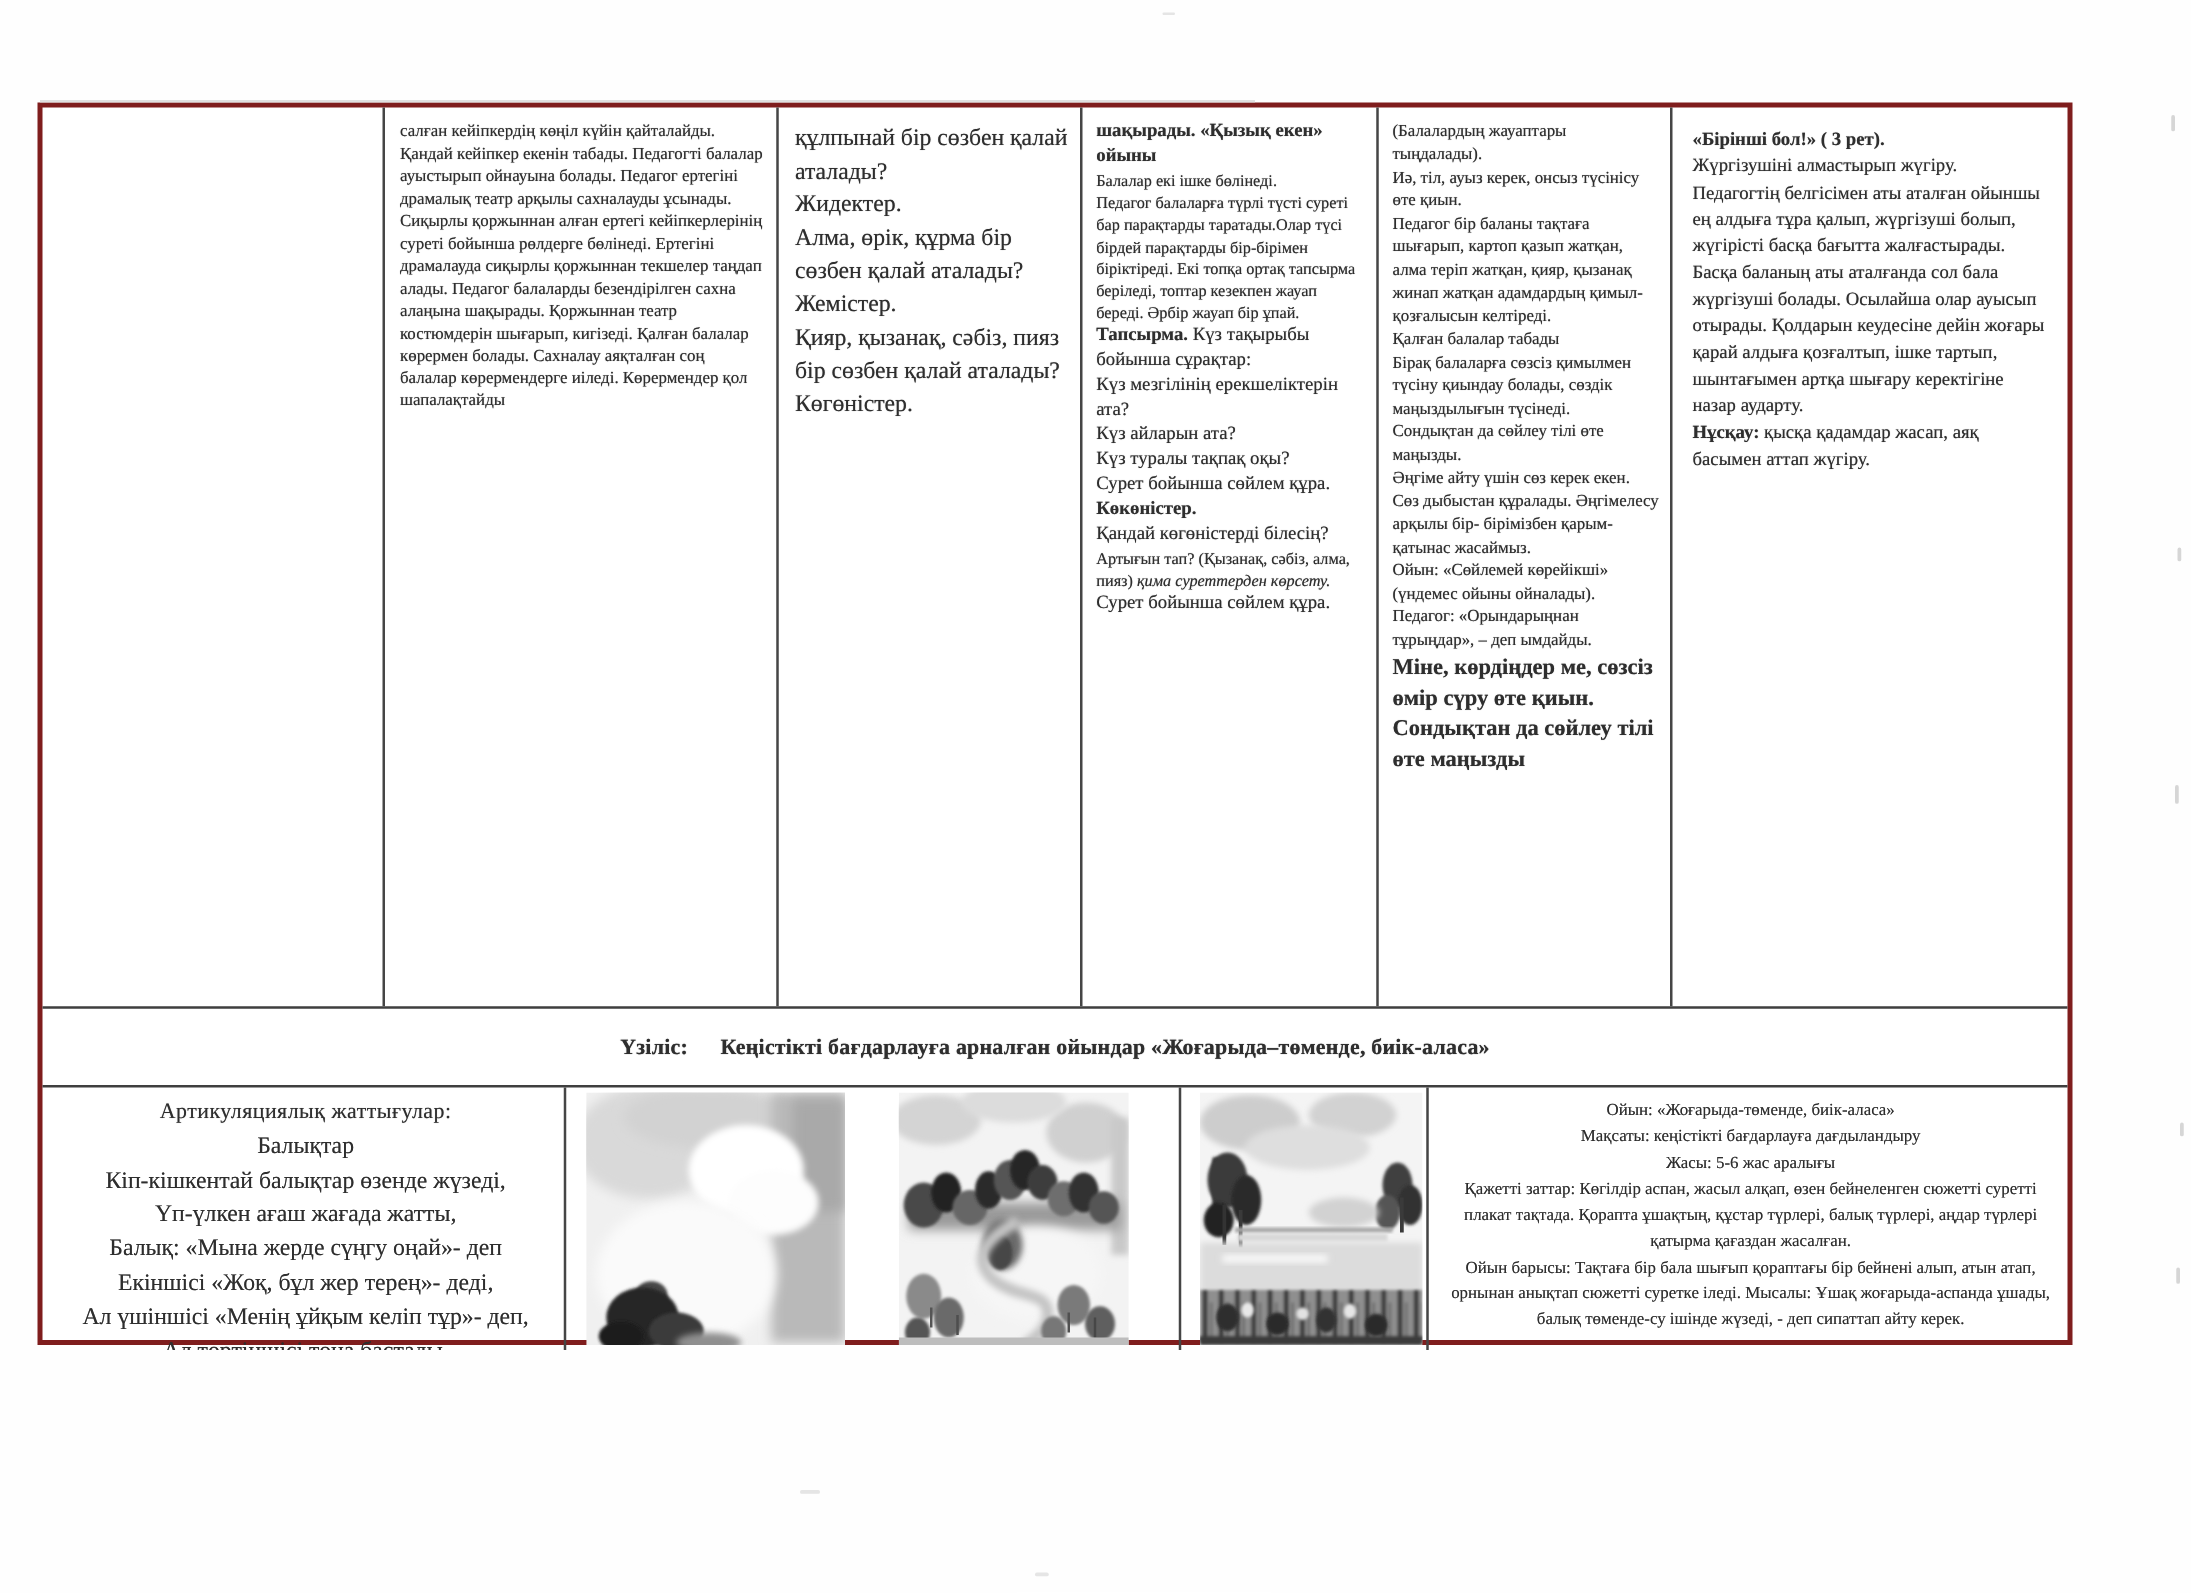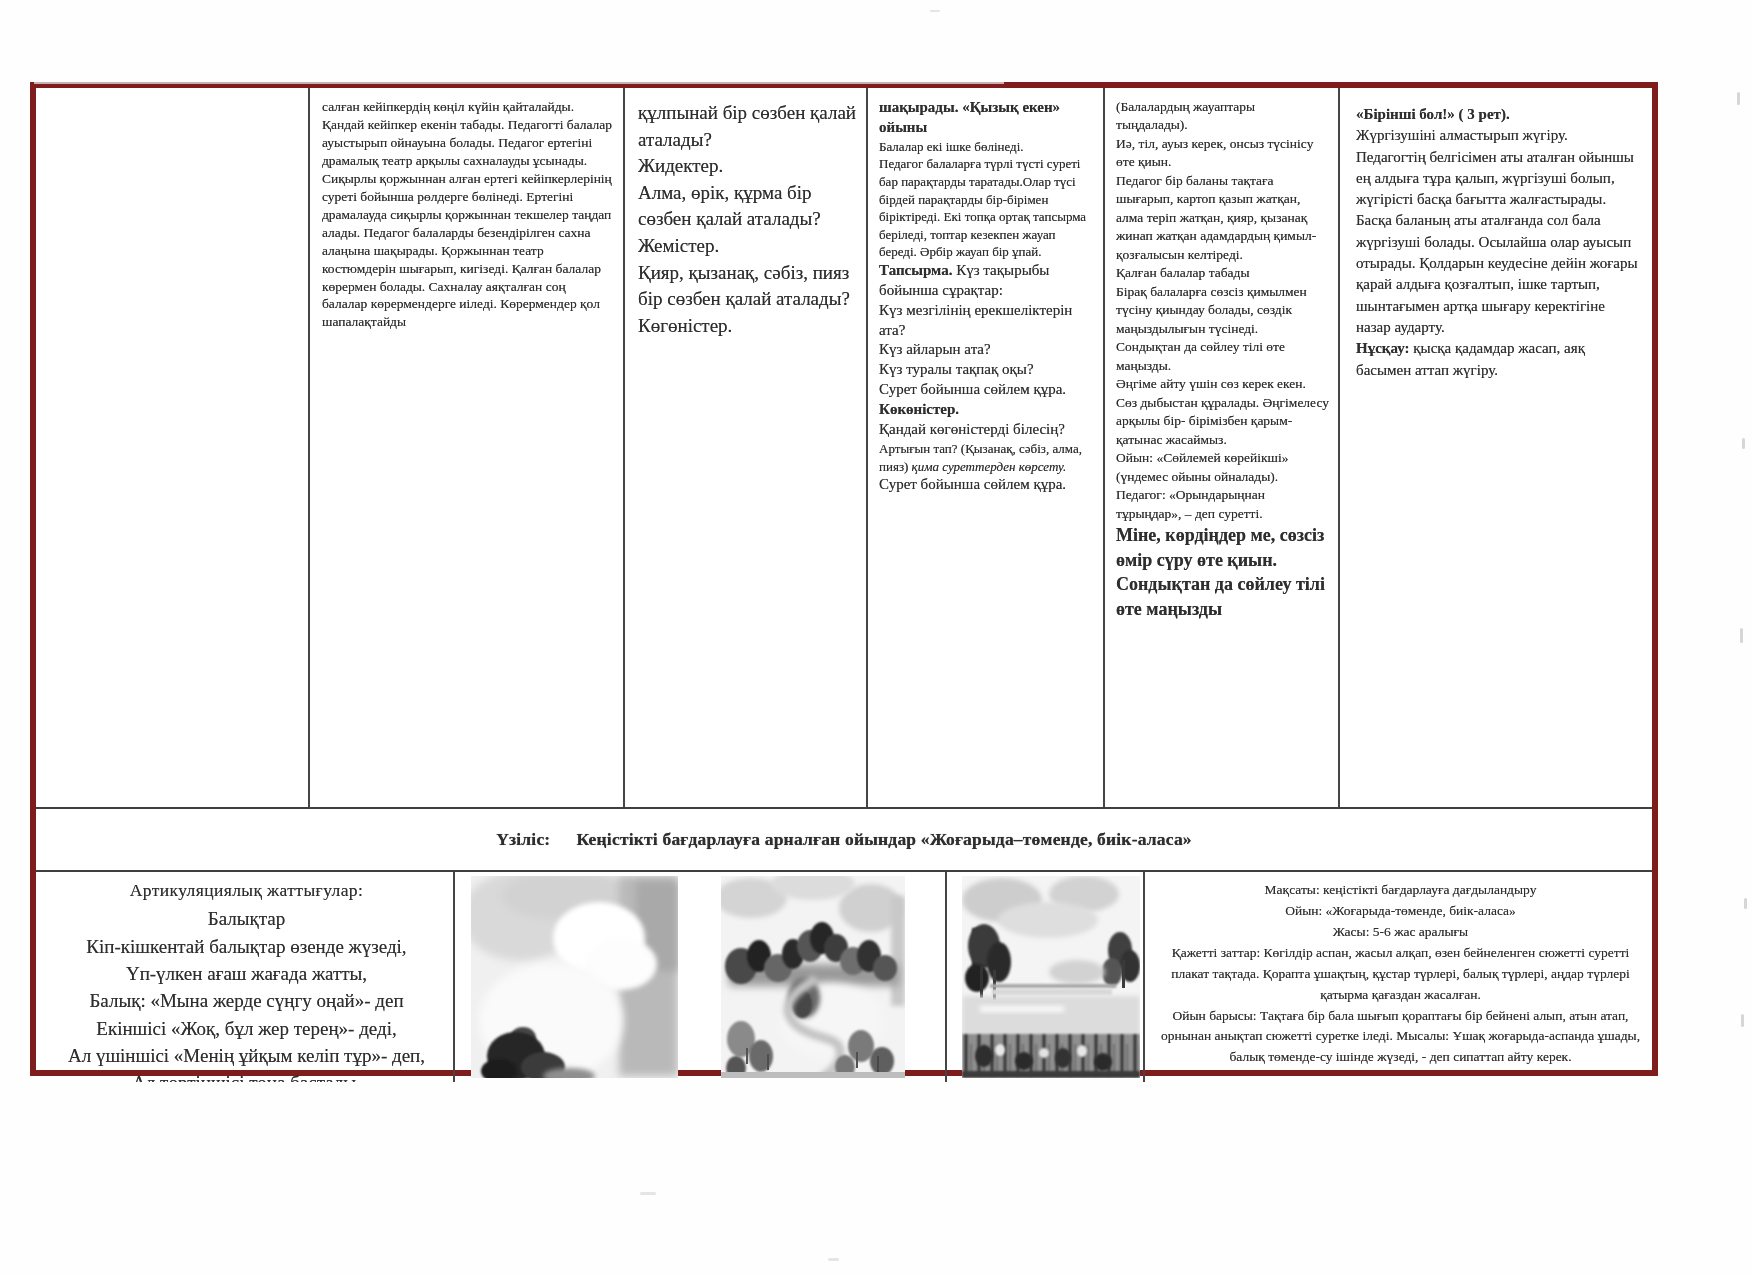--- a/index.html
+++ b/index.html
@@ -1,21 +1,21 @@
 <!DOCTYPE html>
 <html><head>
 <meta charset="utf-8">
 <style>
   html,body{margin:0;padding:0;}
   body{width:1753px;height:1274px;background:#ffffff;position:relative;overflow:hidden;
        font-family:"Liberation Serif", serif;color:#2e2e2e;}
   .page{position:absolute;inset:0;background:#fefefe;}
   
   .doc-table{position:absolute;left:30px;top:82px;width:1628px;height:994px;
-             border:6px solid #7f1d1d;box-sizing:border-box;background:#fff;padding-left:12px;}
+             border:4px solid #7f1d1d;box-sizing:border-box;background:#fff;padding-left:12px;}
   .doc-table::before{content:"";position:absolute;left:-2px;top:-6px;width:60%;height:2px;
              background:#d8d8d8;opacity:.8;}
   .top-row{position:absolute;left:0;top:0;width:100%;height:721px;display:flex;box-sizing:border-box;
              border-bottom:2px solid #3f3f3f;}
   .col{box-sizing:border-box;height:100%;overflow:hidden;}
   .col + .col{border-left:2px solid #454545;}
   .col1{width:272px;}
   .col2{width:315px;padding:10px 10px 0 12px;font-size:13.5px;line-height:1.33;}
   .col3{width:243px;padding:12px 10px 0 13px;font-size:19px;line-height:1.4;}
   .col4{width:237px;padding:10px 8px 0 11px;font-size:15px;line-height:1.33;}
@@ -107,21 +107,21 @@
         </div>
       <div class="col col5">
           <p><span>(Балалардың жауаптары тыңдалады).</span></p>
           <p><span>Иә, тіл, ауыз керек, онсыз түсінісу өте қиын.</span></p>
           <p><span>Педагог бір баланы тақтаға шығарып, картоп қазып жатқан, алма теріп жатқан, қияр, қызанақ жинап жатқан адамдардың қимыл-қозғалысын келтіреді.</span></p>
           <p><span>Қалған балалар табады</span></p>
           <p><span>Бірақ балаларға сөзсіз қимылмен түсіну қиындау болады, сөздік маңыздылығын түсінеді.</span></p>
           <p><span>Сондықтан да сөйлеу тілі өте маңызды.</span></p>
           <p><span>Әңгіме айту үшін сөз керек екен. Сөз дыбыстан құралады. Әңгімелесу арқылы бір- бірімізбен қарым-қатынас жасаймыз.</span></p>
           <p><span>Ойын: «Сөйлемей көрейікші» (үндемес ойыны ойналады).</span></p>
-          <p><span>Педагог: «Орындарыңнан тұрыңдар», – деп суретті.</span></p>
+          <p><span>Педагог: «Орындарыңнан тұрыңдар», – деп ымдайды.</span></p>
           <p class="lg"><span class="b">Міне, көрдіңдер ме, сөзсіз өмір сүру өте қиын.</span></p>
           <p class="lg"><span class="b">Сондықтан да сөйлеу тілі өте маңызды</span></p>
         </div>
       <div class="col col6">
           <p><span class="b">«Бірінші бол!» ( 3 рет).</span></p>
           <p><span>Жүргізушіні алмастырып жүгіру.</span></p>
           <p><span>Педагогтің белгісімен аты аталған ойыншы ең алдыға тұра қалып, жүргізуші болып,</span></p>
           <p><span>жүгірісті басқа бағытта жалғастырады. Басқа баланың аты аталғанда сол бала жүргізуші болады. Осылайша олар ауысып отырады. Қолдарын кеудесіне дейін жоғары қарай алдыға қозғалтып, ішке тартып, шынтағымен артқа шығару керектігіне назар аударту.</span></p>
           <p><span class="b">Нұсқау:</span><span> қысқа қадамдар жасап, аяқ басымен аттап жүгіру.</span></p>
         </div>
@@ -236,22 +236,22 @@
             <ellipse cx="141" cy="186" rx="9" ry="9" fill="#2c2c2c" filter="url(#bl1)"></ellipse>
             <ellipse cx="38" cy="174" rx="5" ry="6" fill="#e8e8e8" filter="url(#bl1)"></ellipse>
             <ellipse cx="82" cy="177" rx="5" ry="5" fill="#e2e2e2" filter="url(#bl1)"></ellipse>
             <ellipse cx="120" cy="175" rx="5" ry="6" fill="#e6e6e6" filter="url(#bl1)"></ellipse>
             <rect x="0" y="195" width="178" height="7" fill="#3a3a3a" filter="url(#bl1)"></rect>
           </svg>
         </div>
       </div>
 
       <div class="bcell bcellD">
+          <p><span>Ойын: «Жоғарыда-төменде, биік-аласа»</span></p>
           <p><span>Мақсаты: кеңістікті бағдарлауға дағдыландыру</span></p>
-          <p><span>Ойын: «Жоғарыда-төменде, биік-аласа»</span></p>
           <p><span>Жасы: 5-6 жас аралығы</span></p>
           <p><span>Қажетті заттар: Көгілдір аспан, жасыл алқап, өзен бейнеленген сюжетті суретті плакат тақтада. Қорапта ұшақтың, құстар түрлері, балық түрлері, аңдар түрлері қатырма қағаздан жасалған.</span></p>
           <p><span>Ойын барысы: Тақтаға бір бала шығып қораптағы бір бейнені алып, атын атап, орнынан анықтап сюжетті суретке іледі. Мысалы: Ұшақ жоғарыда-аспанда ұшады, балық төменде-су ішінде жүзеді, - деп сипаттап айту керек.</span></p>
         </div>
     </div>
   </div>
 
   <div class="mark" style="left:1737px;top:92px;width:3px;height:13px;"></div>
   <div class="mark" style="left:1742px;top:438px;width:3px;height:11px;"></div>
   <div class="mark" style="left:1740px;top:628px;width:3px;height:15px;"></div>

